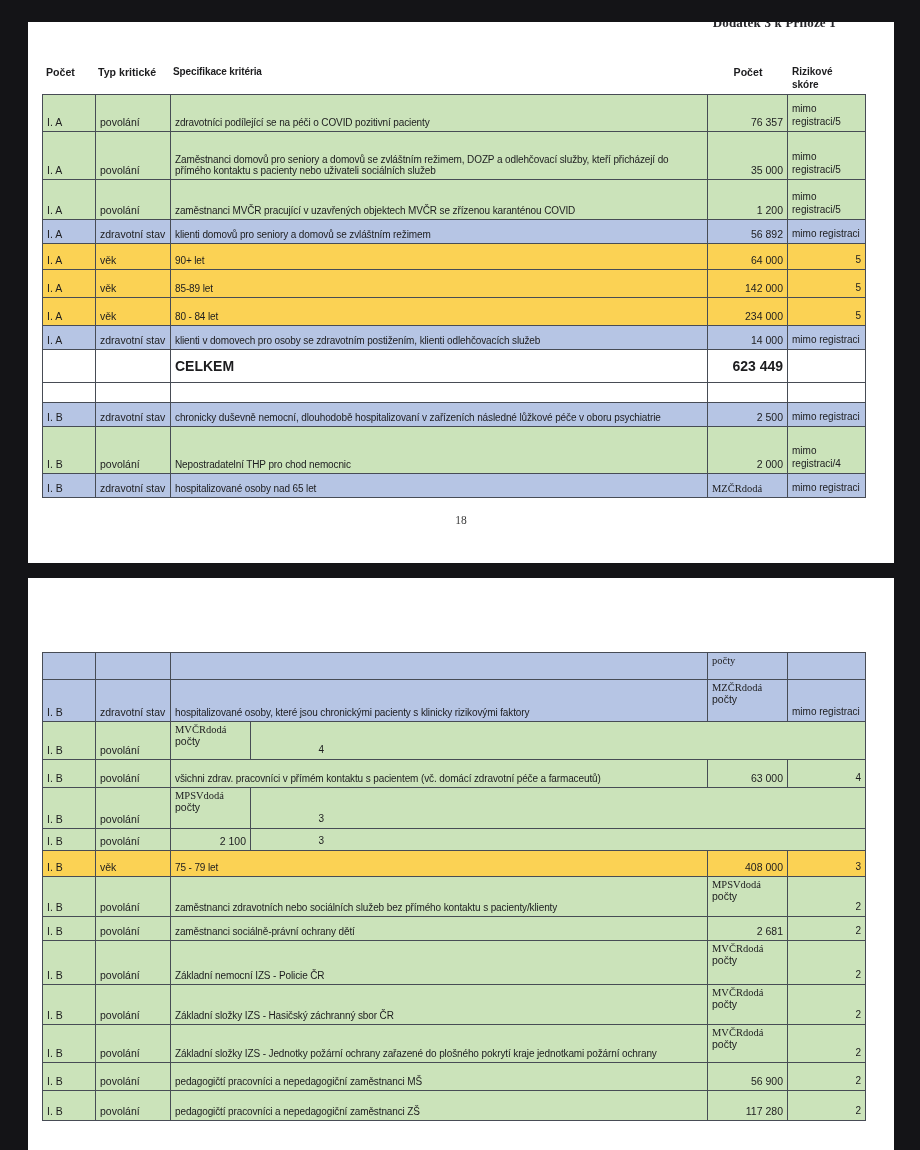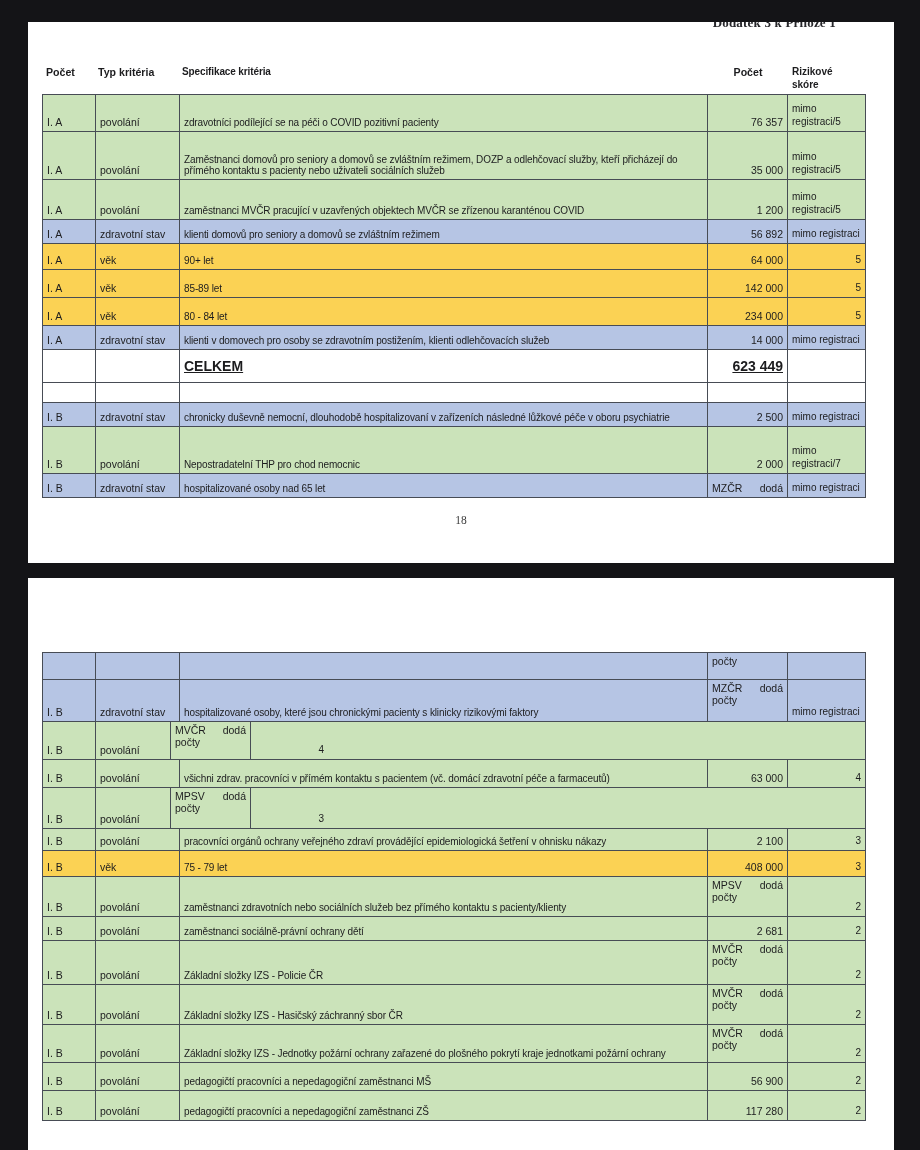--- a/index.html
+++ b/index.html
@@ -19,47 +19,47 @@
   .col-headers{position:absolute;top:44px;left:14px;width:824px;display:flex;font-weight:bold;font-size:10.6px;}
   .col-headers span{display:block;padding:0 4px;}
   .vtable{position:absolute;top:72px;left:14px;width:824px;border:1.5px solid var(--grid-border);font-size:10.5px;}
   .page2 .vtable{top:74px;}
   .trow{display:flex;border-top:1.5px solid var(--grid-border);align-items:stretch;}
   .trow:first-child{border-top:none;}
   .cell{display:flex;align-items:flex-end;padding:2px 4px 3px 4px;border-left:1.5px solid var(--grid-border);overflow:hidden;}
   .cell:first-child{border-left:none;}
   .c1{width:52px;flex:0 0 52px;}
   .c2{width:75px;flex:0 0 75px;}
-  .c3{flex:1 1 auto;font-size:10px;letter-spacing:-0.12px;margin-left:9px;}
+  .c3{flex:1 1 auto;font-size:10px;letter-spacing:-0.12px;}
   .c4{width:80px;flex:0 0 80px;justify-content:flex-end;text-align:right;}
   .c5{width:78px;flex:0 0 78px;font-size:10px;line-height:1.25;}
   .c4.top{align-items:flex-start;justify-content:flex-start;text-align:left;}
   .c4 .agency{width:100%;display:flex;flex-direction:column;text-align:left;}
-  .c4 .agency .l1{display:flex;justify-content:space-between;}
+  .c4 .agency .l1{display:flex;justify-content:flex-start;font-family:Liberation Serif, serif;}
   .c5.num{justify-content:flex-end;text-align:right;}
   .bg-green{background:var(--row-green);}
   .bg-blue{background:var(--row-blue);}
   .bg-yellow{background:var(--row-yellow);}
   .bg-white{background:var(--row-white);}
   .trow.center .cell{align-items:center;}
   .big{font-weight:bold;font-size:14px;letter-spacing:0;}
   .page-num{position:absolute;top:492px;left:0;width:100%;text-align:center;
     font-family:"Liberation Serif",serif;font-size:11.5px;color:#3a3a3a;}
 </style>
 </head>
 <body>
 
 <div class="canvas">
 
   <div class="page page1">
     <div class="header-note">Dodatek 3 k Příloze 1</div>
 
     <div class="col-headers">
       <span class="c1">Počet</span>
-      <span class="c2">Typ kritéria</span>
+      <span class="c2">Typ kritické</span>
       <span class="c3">Specifikace kritéria</span>
       <span class="c4" style="text-align:center">Počet</span>
       <span class="c5">Rizikové skóre</span>
     </div>
 
     <div class="vtable" id="table1">
         <div class="trow bg-green" style="min-height: 36px;">
           <div class="cell c1">I. A</div>
           <div class="cell c2">povolání</div>
           <div class="cell c3">
@@ -140,21 +140,21 @@
           <div class="cell c1">I. A</div>
           <div class="cell c2">zdravotní stav</div>
           <div class="cell c3">
             <span>klienti v domovech pro osoby se zdravotním postižením, klienti odlehčovacích služeb</span>
           </div>
           <div class="cell c4">
             <span>14 000</span>
           </div>
           <div class="cell c5">mimo registraci</div>
         </div>
-        <div class="trow bg-white center" style="min-height: 33px; text-decoration: underline;">
+        <div class="trow bg-white center" style="min-height: 33px;">
           <div class="cell c1"></div>
           <div class="cell c2"></div>
           <div class="cell c3">
             <span class="big">CELKEM</span>
           </div>
           <div class="cell c4">
             <span class="big">623 449</span>
           </div>
           <div class="cell c5"></div>
         </div>
@@ -180,21 +180,21 @@
         </div>
         <div class="trow bg-green" style="min-height: 47px;">
           <div class="cell c1">I. B</div>
           <div class="cell c2">povolání</div>
           <div class="cell c3">
             <span>Nepostradatelní THP pro chod nemocnic</span>
           </div>
           <div class="cell c4">
             <span>2 000</span>
           </div>
-          <div class="cell c5">mimo registraci/7</div>
+          <div class="cell c5">mimo registraci/4</div>
         </div>
         <div class="trow bg-blue" style="min-height: 24px;">
           <div class="cell c1">I. B</div>
           <div class="cell c2">zdravotní stav</div>
           <div class="cell c3">
             <span>hospitalizované osoby nad 65 let</span>
           </div>
           <div class="cell c4">
             <div class="agency">
               <div class="l1">
@@ -280,23 +280,20 @@
                 <span>dodá</span>
               </div>
               <div>počty</div>
             </div>
           </div>
           <div class="cell c5 num">3</div>
         </div>
         <div class="trow bg-green" style="min-height: 22px;">
           <div class="cell c1">I. B</div>
           <div class="cell c2">povolání</div>
-          <div class="cell c3">
-            <span>pracovníci orgánů ochrany veřejného zdraví provádějící epidemiologická šetření v ohnisku nákazy</span>
-          </div>
           <div class="cell c4">
             <span>2 100</span>
           </div>
           <div class="cell c5 num">3</div>
         </div>
         <div class="trow bg-yellow" style="min-height: 26px;">
           <div class="cell c1">I. B</div>
           <div class="cell c2">věk</div>
           <div class="cell c3">
             <span>75 - 79 let</span>
@@ -331,21 +328,21 @@
           </div>
           <div class="cell c4">
             <span>2 681</span>
           </div>
           <div class="cell c5 num">2</div>
         </div>
         <div class="trow bg-green" style="min-height: 44px;">
           <div class="cell c1">I. B</div>
           <div class="cell c2">povolání</div>
           <div class="cell c3">
-            <span>Základní složky IZS - Policie ČR</span>
+            <span>Základní nemocní IZS - Policie ČR</span>
           </div>
           <div class="cell c4 top">
             <div class="agency">
               <div class="l1">
                 <span>MVČR</span>
                 <span>dodá</span>
               </div>
               <div>počty</div>
             </div>
           </div>

